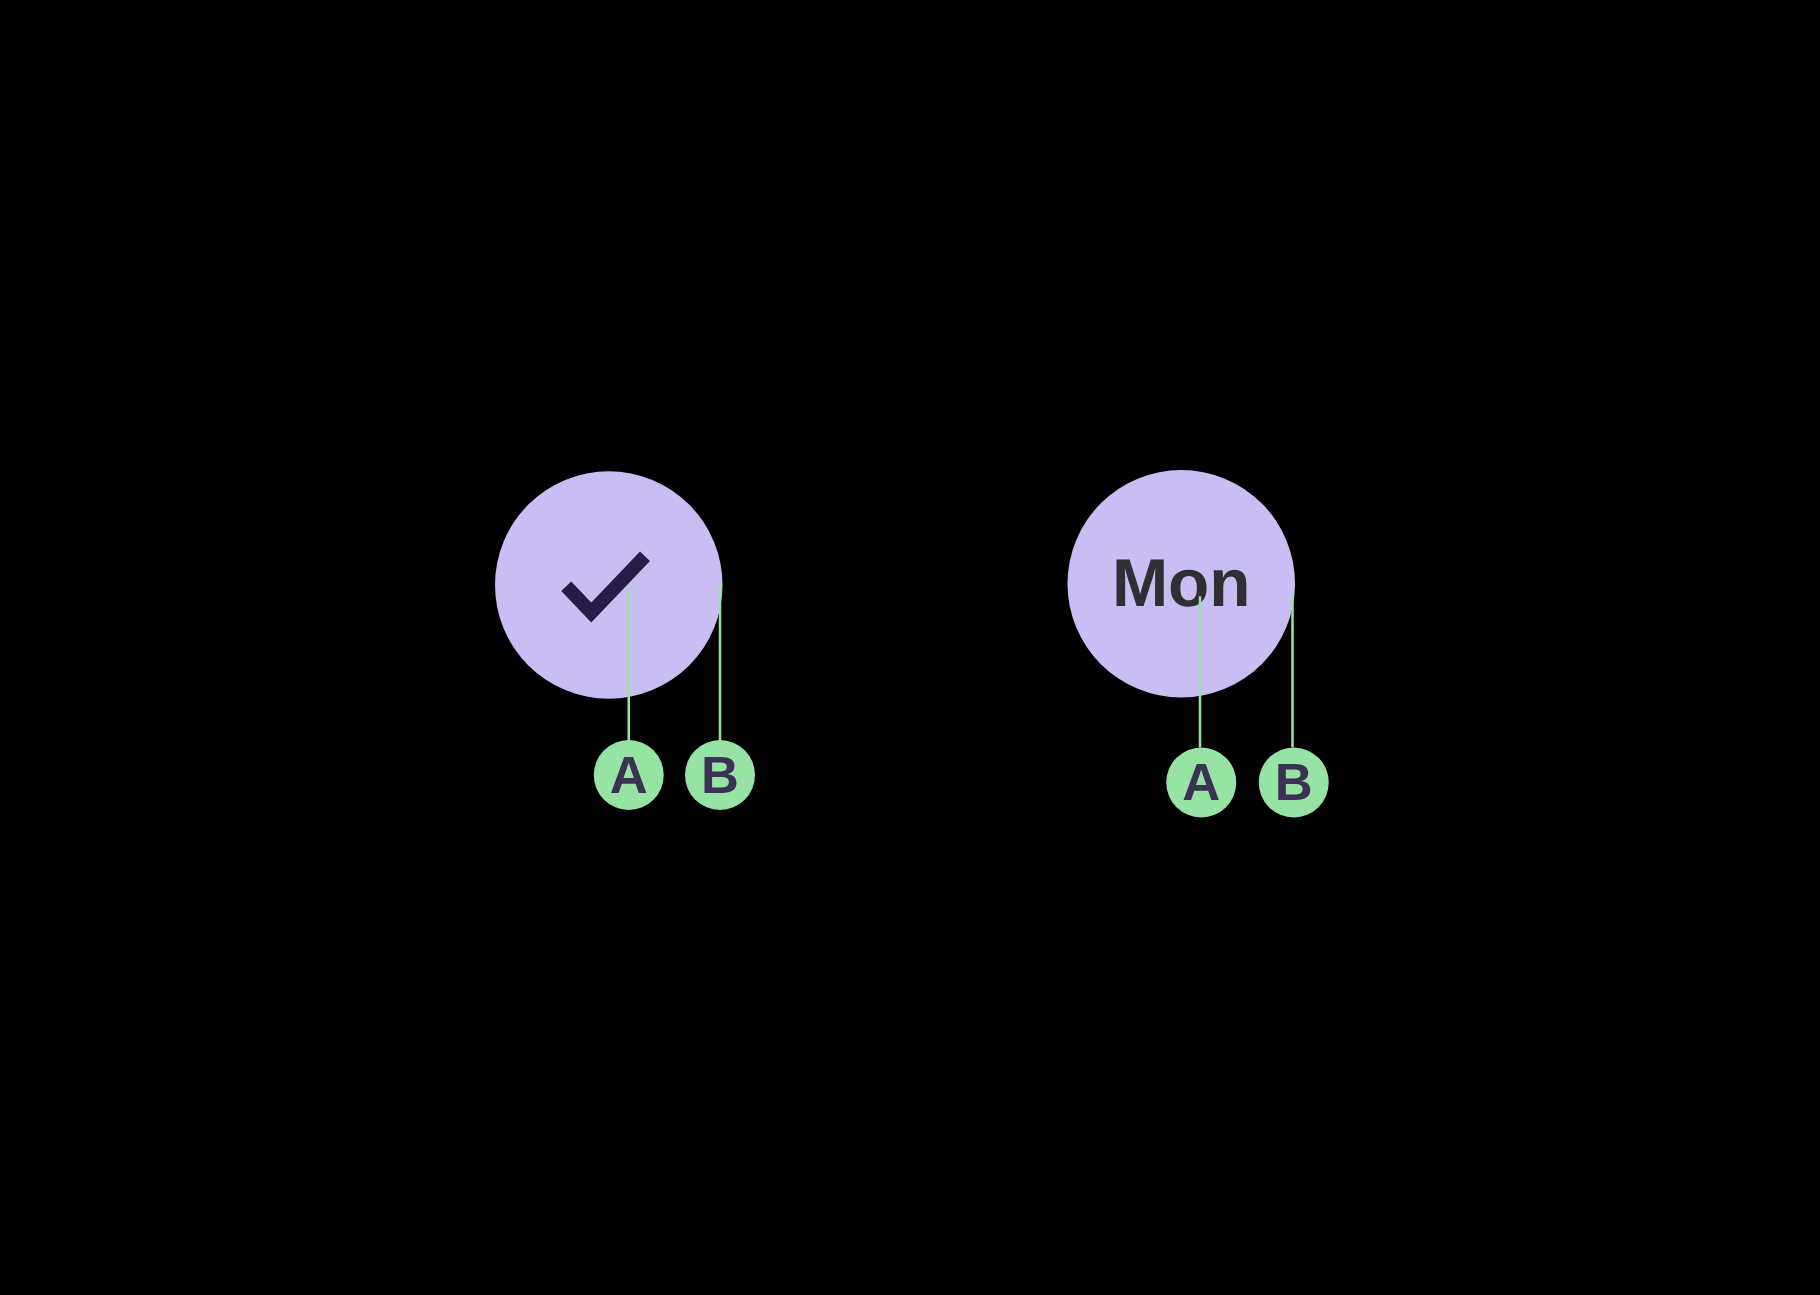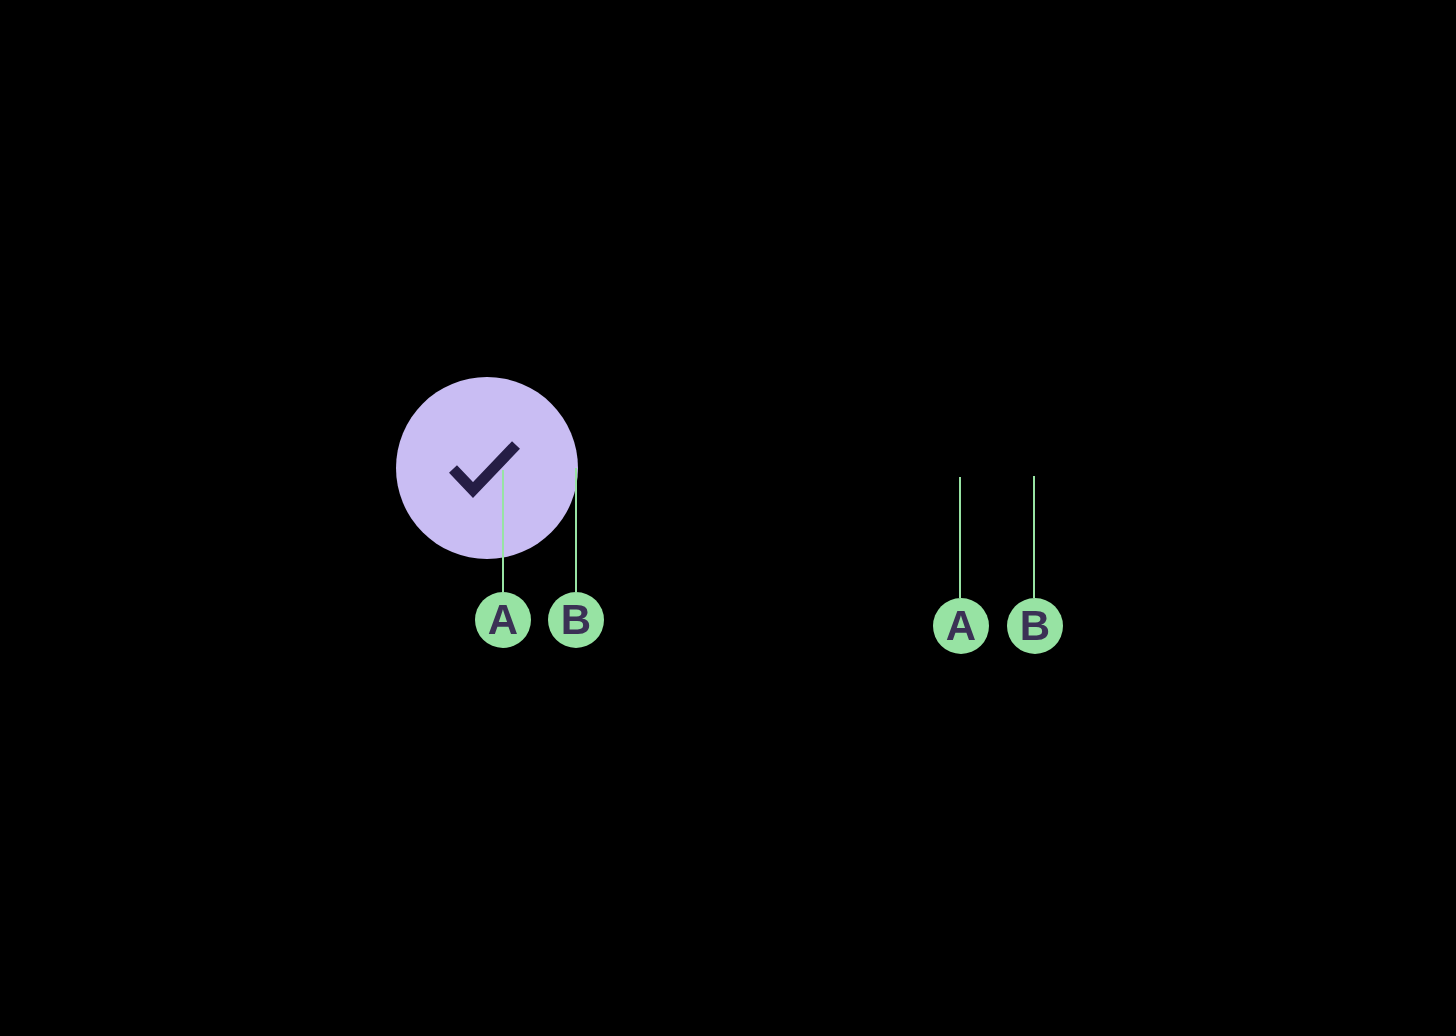--- a/index.html
+++ b/index.html
@@ -95,20 +95,23 @@
     <div class="vline l-b"></div>
     <div class="anchor l-a">
       <span>A</span>
     </div>
     <div class="anchor l-b">
       <span>B</span>
     </div>
   </div>
 
   <div class="group">
+    <div class="big-circle right-node">
+      <span class="day-label">Mon</span>
+    </div>
     <div class="vline r-a"></div>
     <div class="vline r-b"></div>
     <div class="anchor r-a">
       <span>A</span>
     </div>
     <div class="anchor r-b">
       <span>B</span>
     </div>
   </div>
 

